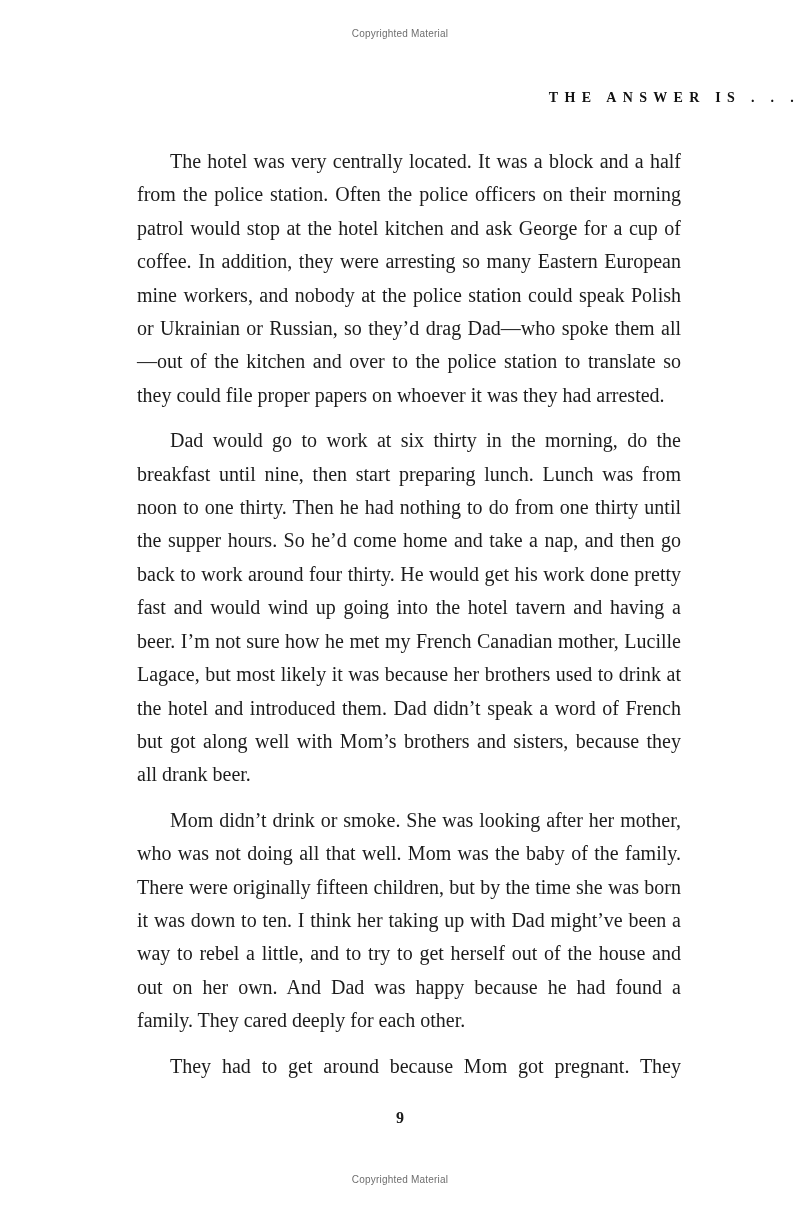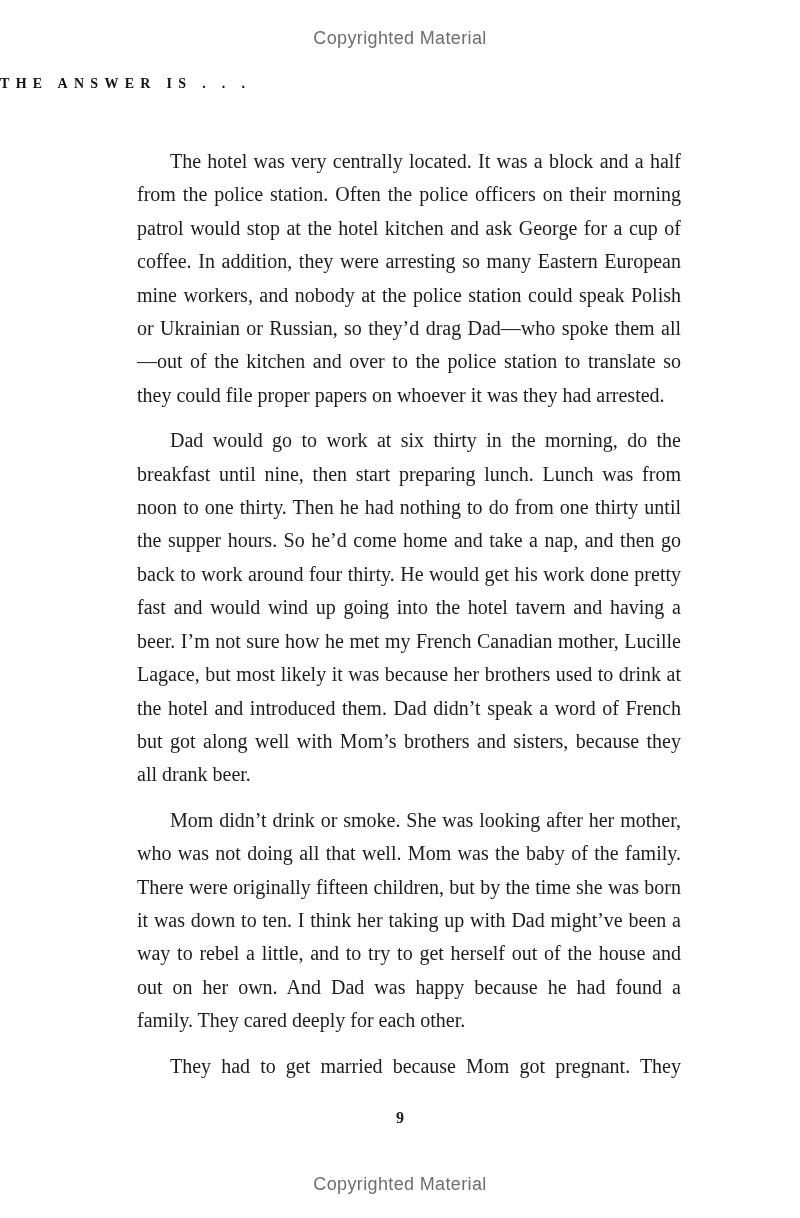--- a/index.html
+++ b/index.html
@@ -16,32 +16,32 @@
     font-family: "Liberation Serif", serif;
     color: #1c1c1c;
     overflow: hidden;
   }
   .copyright {
     position: absolute;
     left: 0;
     width: 100%;
     text-align: center;
     font-family: "Liberation Sans", sans-serif;
-    font-size: 18px;
+    font-size: 10px;
     letter-spacing: 0.02em;
     color: #6e6e6e;
   }
   .copyright.top { top: 28px; }
   .copyright.bottom { top: 1174px; }
   .running-head {
     position: absolute;
-    top: 76px;
+    top: 90px;
     left: 0;
     width: 100%;
-    text-align: left;
+    text-align: right;
     font-family: "Liberation Serif", serif;
     font-size: 14px;
     font-weight: 700;
     letter-spacing: 0.45em;
     color: #111111;
   }
   .body-text {
     position: absolute;
     top: 133px;
     left: 125px;
@@ -76,19 +76,19 @@
 
 <div class="page">
   <div class="copyright top">Copyrighted Material</div>
 
   <div class="running-head">THE ANSWER IS . . .</div>
 
   <div class="body-text">
       <p class="para">The hotel was very centrally located. It was a block and a half from the police station. Often the police officers on their morning patrol would stop at the hotel kitchen and ask George for a cup of coffee. In addition, they were arresting so many Eastern European mine workers, and nobody at the police station could speak Polish or Ukrainian or Russian, so they’d drag Dad—who spoke them all—out of the kitchen and over to the police station to translate so they could file proper papers on whoever it was they had arrested.</p>
       <p class="para">Dad would go to work at six thirty in the morning, do the breakfast until nine, then start preparing lunch. Lunch was from noon to one thirty. Then he had nothing to do from one thirty until the supper hours. So he’d come home and take a nap, and then go back to work around four thirty. He would get his work done pretty fast and would wind up going into the hotel tavern and having a beer. I’m not sure how he met my French Canadian mother, Lucille Lagace, but most likely it was because her brothers used to drink at the hotel and introduced them. Dad didn’t speak a word of French but got along well with Mom’s brothers and sisters, because they all drank beer.</p>
       <p class="para">Mom didn’t drink or smoke. She was looking after her mother, who was not doing all that well. Mom was the baby of the family. There were originally fifteen children, but by the time she was born it was down to ten. I think her taking up with Dad might’ve been a way to rebel a little, and to try to get herself out of the house and out on her own. And Dad was happy because he had found a family. They cared deeply for each other.</p>
-      <p class="para">They had to get married because Mom got pregnant. They</p>
+      <p class="para">They had to get around because Mom got pregnant. They</p>
     </div>
 
   <div class="page-number">9</div>
 
   <div class="copyright bottom">Copyrighted Material</div>
 </div>
 
 </body></html>

